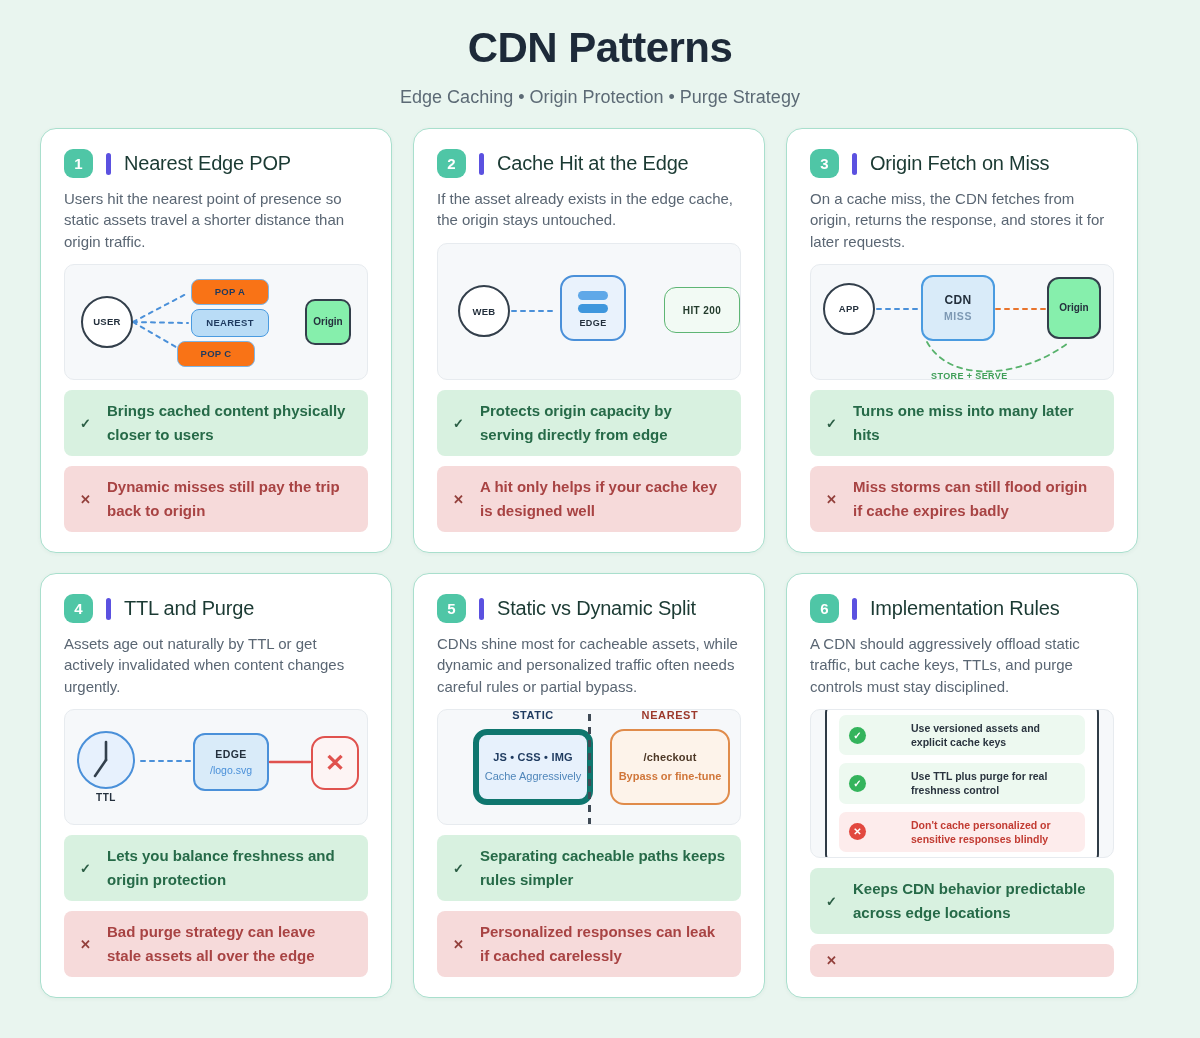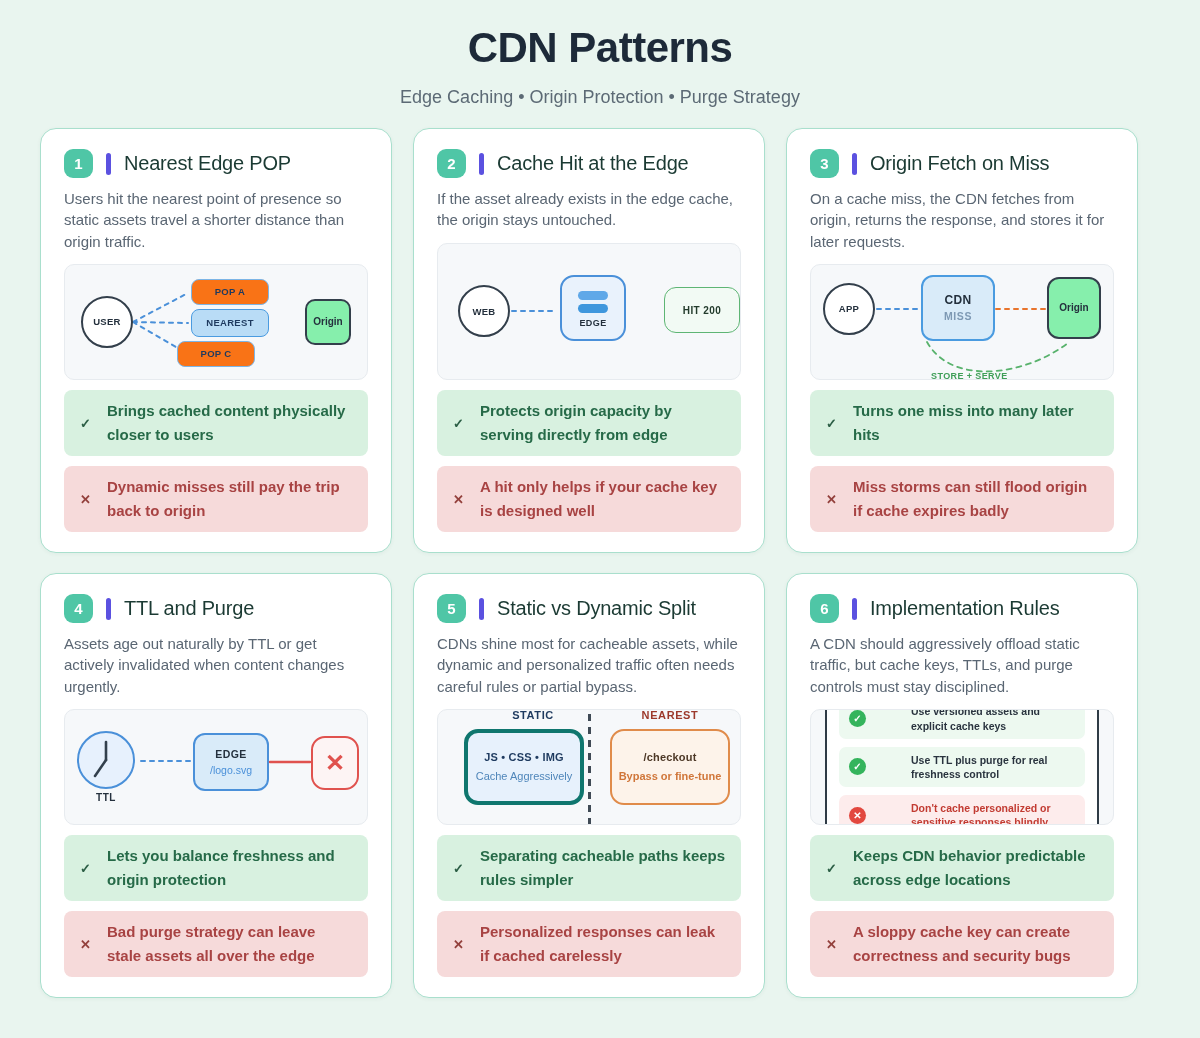--- a/index.html
+++ b/index.html
@@ -115,21 +115,21 @@
   }
 
   .split-label { position:absolute; top:12px; width:120px; text-align:center;
     font-size:11px; font-weight:700; letter-spacing:0.6px; }
   .split-label.static { left:35px; color:#1e3a5f; }
   .split-label.dynamic { left:172px; color:#9c392b; }
   .split-box {
     position:absolute; top:32px; width:120px; height:76px; border-radius:14px;
     display:flex; flex-direction:column; align-items:center; justify-content:center; gap:7px;
   }
-  .split-box.static { left:26px; background:#e7f1fc; border:4px solid #0f766e; }
+  .split-box.static { left:35px; background:#e7f1fc; border:6px solid #0f766e; }
   .split-box.dynamic { left:172px; background:#fdf3ea; border:2px solid #e08b4a; }
   .split-main { font-size:11px; font-weight:700; letter-spacing:0.2px; }
   .split-box.static .split-main { color:#1e3a5f; }
   .split-box.dynamic .split-main { color:#4d3827; }
   .split-sub { font-size:11px; }
   .split-box.static .split-sub { color:#4f86ba; }
   .split-box.dynamic .split-sub { color:#d0763a;font-weight:bold; }
   .split-divider {
     position:absolute; left:150px; top:4px; width:3px; height:130px;
     background:repeating-linear-gradient(to bottom,#3f4a55 0 7px,transparent 7px 13px);
@@ -357,17 +357,16 @@
           <span class="rule-text">Don't cache personalized or sensitive responses blindly</span>
         </div>
       </div>
     </div>
     <div class="pro">
       <span class="pc-icon">✓</span>
       <span class="pc-text">Keeps CDN behavior predictable across edge locations</span>
     </div>
     <div class="con">
       <span class="pc-icon">✕</span>
-      <span class="pc-text">A sloppy cache key can create correctness and security bugs</span>
     </div>
   </div>
 
 </div>
 
 </body></html>

